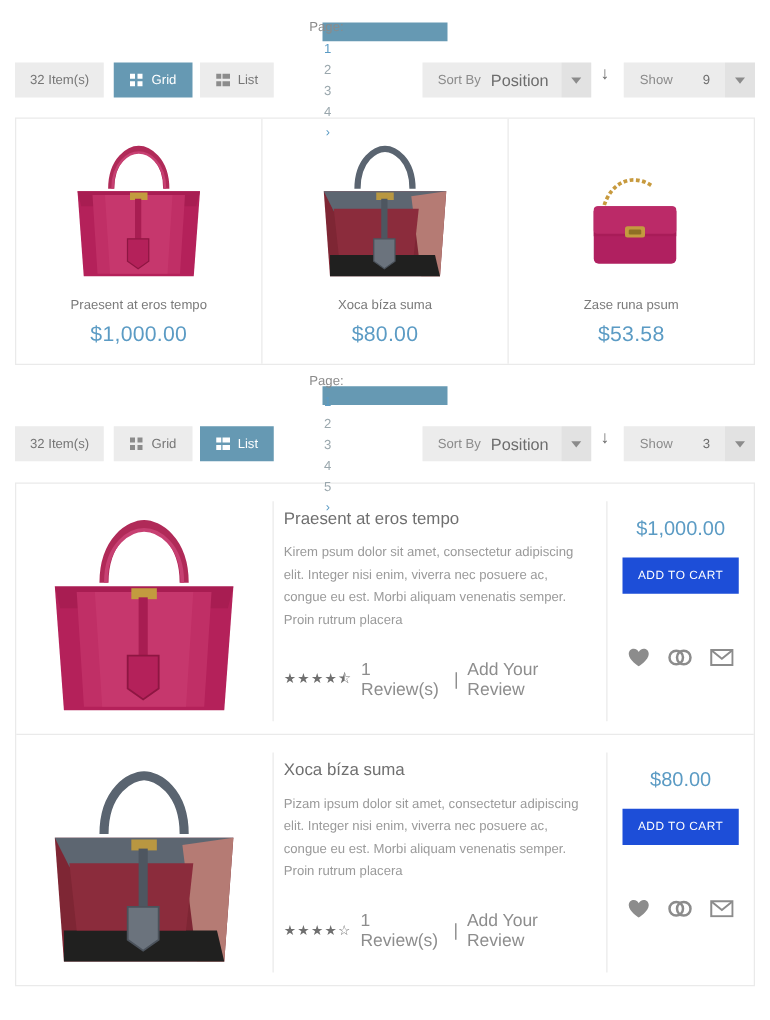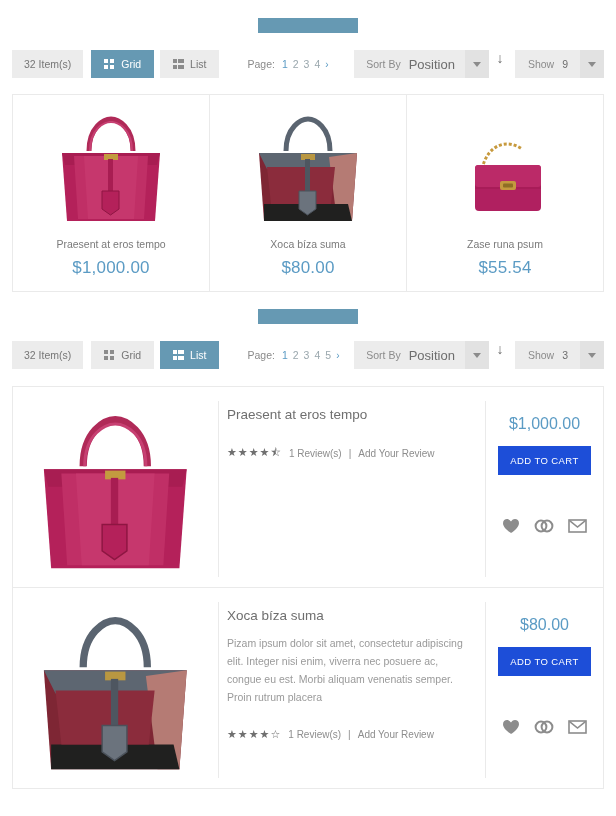--- a/index.html
+++ b/index.html
@@ -63,40 +63,40 @@
   .ico-grid i:nth-child(1){ left:0; top:0 }
   .ico-grid i:nth-child(2){ left:6px; top:0 }
   .ico-grid i:nth-child(3){ left:0; top:6px }
   .ico-grid i:nth-child(4){ left:6px; top:6px }
   .ico-list i { position:absolute; background:#8c8c8c; }
   .ico-list i:nth-child(1){ left:0; top:0; width:4px; height:4px; }
   .ico-list i:nth-child(2){ left:5px; top:0; width:6px; height:4px; }
   .ico-list i:nth-child(3){ left:0; top:6px; width:4px; height:4px; }
   .ico-list i:nth-child(4){ left:5px; top:6px; width:6px; height:4px; }
 
-  .pager { display:flex; align-items:center; gap:5px; margin-left:28px; font-size:10.5px; color:#8b8b8b;}
+  .pager { display:flex; align-items:center; gap:5px; margin-left:28px; font-size:10.5px; color:#8b8b8b;flex-direction:column;}
   .pager .lbl { color:#8b8b8b; margin-right:2px; }
   .pager a { color:#9aa7ad; text-decoration:none; cursor:pointer; font-size:10.5px;}
   .pager a.cur { color:#5b9bc4; }
   .pager .nxt { color:#5b9bc4; font-size:10px; }
 
   .right-group { display:flex; align-items:flex-start; margin-left:auto; }
   .sortby {
     display:flex; align-items:center; height:28px; background:#ececec;
   }
   .sortby .lbl { padding:0 8px 0 12px; color:#8b8b8b; font-size:10.5px; }
   .sortby .val { padding:0 10px 0 0; color:#6d6d6d; font-size:13px; }
   .caret-box {
     width:24px; height:28px; background:#e2e2e2;
     display:flex; align-items:center; justify-content:center;
   }
   .caret { width:0;height:0;border-left:4px solid transparent;border-right:4px solid transparent;border-top:5px solid #8b8b8b; }
   .dir-arrow { width:22px; text-align:center; color:#6d6d6d; font-size:14px; cursor:pointer; }
   .show-box { display:flex; align-items:center; height:28px; background:#ececec; margin-left:4px; }
-  .show-box .lbl { padding:0 8px 0 13px; color:#8b8b8b; font-size:10.5px; }
+  .show-box .lbl { padding:0 24px 0 13px; color:#8b8b8b; font-size:10.5px; }
   .show-box .val { padding:0 12px 0 0; color:#6d6d6d; font-size:10.5px; }
 
   
   .grid-wrap {
     margin: 16px 12px 0 12px;
     border: 1px solid #eaeaea;
     display: flex;
     height: 198px;
     background:#fff;
   }
@@ -120,21 +120,21 @@
     background:#fff;
   }
   .list-row { display:flex; padding: 14px 0 10px 0; position:relative; }
   .list-row + .list-row { border-top: 1px solid #eaeaea; }
   .list-img { width: 205px; display:flex; justify-content:center; align-items:flex-start; padding-top:4px;}
   .list-info { flex:1; padding: 6px 14px 0 8px; border-left:1px solid #eaeaea; min-height:172px; }
   .list-title { font-size: 13.5px; color:#6f6f6f; margin:0 0 11px 0; font-weight: normal; }
   .list-desc { font-size: 10.5px; color:#9a9a9a; line-height: 18px; margin:0; max-width: 252px; }
   .rating-row { display:flex; align-items:center; gap:7px; margin-top: 22px; }
   .stars { font-size: 11px; color:#6f6f6f; letter-spacing: 1px; }
-  .review-txt { font-size:10px; color:#8d8d8d; }
+  .review-txt { font-size:14px; color:#8d8d8d; }
 
   .list-right {
     width: 118px; padding-top: 14px;
     display:flex; flex-direction:column; align-items:center;
     border-left:1px solid #eaeaea;
   }
   .list-price { font-size:16px; color:#5b9bc4; margin-bottom:13px; }
   .atc-btn {
     background:#1d4ed8; color:#fff; border:none;
     font-size: 9.5px; letter-spacing:.4px;
@@ -243,21 +243,21 @@
     <div class="grid-cell">
       <svg class="bag" width="115" height="118" viewBox="0 0 115 118">
         <path d="M34 60 C40 34, 60 30, 74 40" fill="none" stroke="#c79a3e" stroke-width="3" stroke-dasharray="3 2"></path>
         <rect x="27" y="56" width="66" height="46" rx="4" fill="#b02060"></rect>
         <path d="M27 60 L93 60 L93 80 L27 80 Z" fill="#a81c58"></path>
         <rect x="27" y="56" width="66" height="22" rx="3" fill="#bb2a68"></rect>
         <rect x="52" y="72" width="16" height="9" rx="2" fill="#c49a3f"></rect>
         <rect x="55" y="74.5" width="10" height="4" rx="1" fill="#8e6f24"></rect>
       </svg>
       <div class="grid-name">Zase runa psum</div>
-      <div class="grid-price">$55.54</div>
+      <div class="grid-price">$53.58</div>
     </div>
   </div>
 
   <div class="blue-bar-wrap-2">
     <div class="blue-bar"></div>
   </div>
 
   <div class="toolbar">
     <div class="count-box">32 Item(s)</div>
 
@@ -323,20 +323,21 @@
           <path d="M20 47 L94 47 L90 110 L24 110 Z" fill="#c02f66"></path>
           <path d="M30 47 L84 47 L80 110 L34 110 Z" fill="#c6376d"></path>
           <rect x="50" y="45" width="14" height="6" fill="#c39b3f"></rect>
           <rect x="54" y="50" width="5" height="32" fill="#a81d52"></rect>
           <path d="M48 82 L65 82 L65 100 L56.5 106 L48 100 Z" fill="#b4215a" stroke="#8e1642" stroke-width="1"></path>
         </svg>
       </div>
 
       <div class="list-info">
         <h3 class="list-title">Praesent at eros tempo</h3>
+        <p class="list-desc">Kirem psum dolor sit amet, consectetur adipiscing elit. Integer nisi enim, viverra nec posuere ac, congue eu est. Morbi aliquam venenatis semper. Proin rutrum placera</p>
         <div class="rating-row">
           <span class="stars">★★★★⯪</span>
           <span class="review-txt">1 Review(s)</span>
           <span class="review-txt">|</span>
           <a class="review-txt">Add Your Review</a>
         </div>
       </div>
 
       <div class="list-right">
         <div class="list-price">$1,000.00</div>

